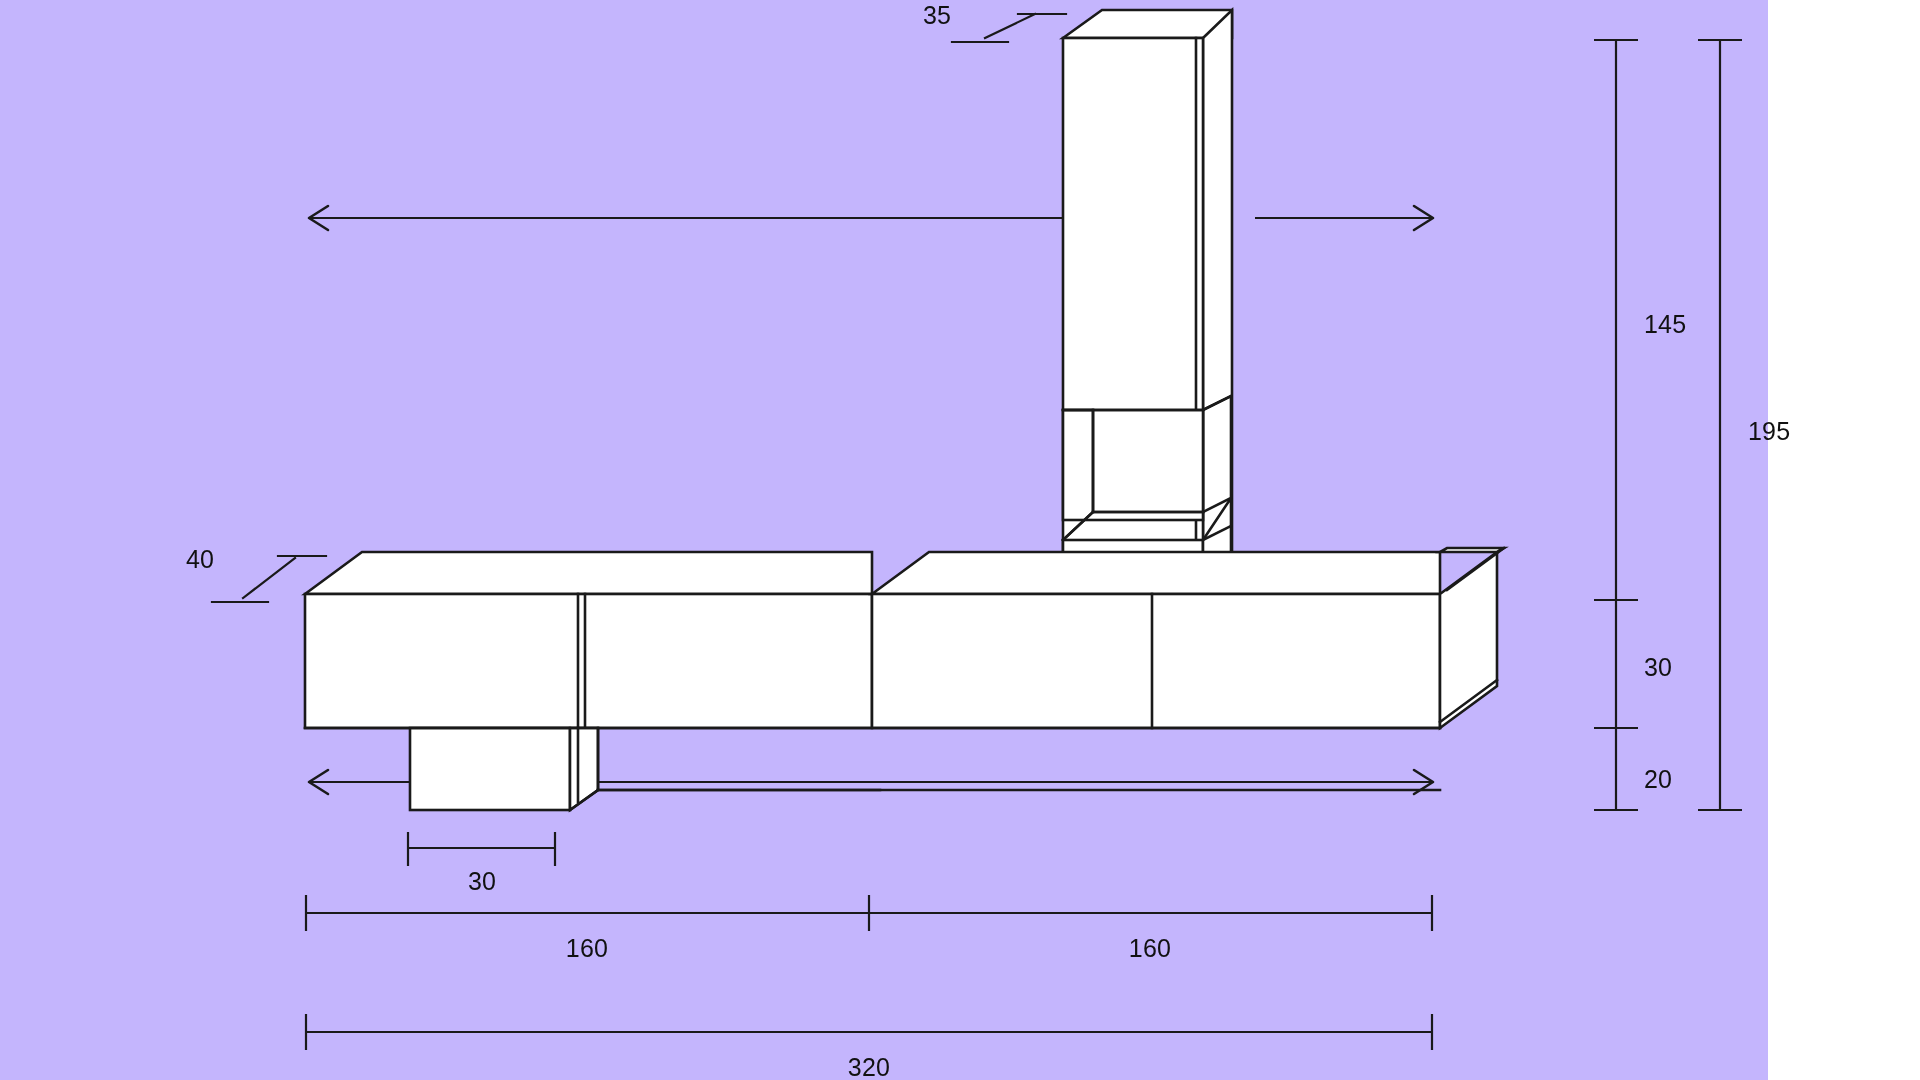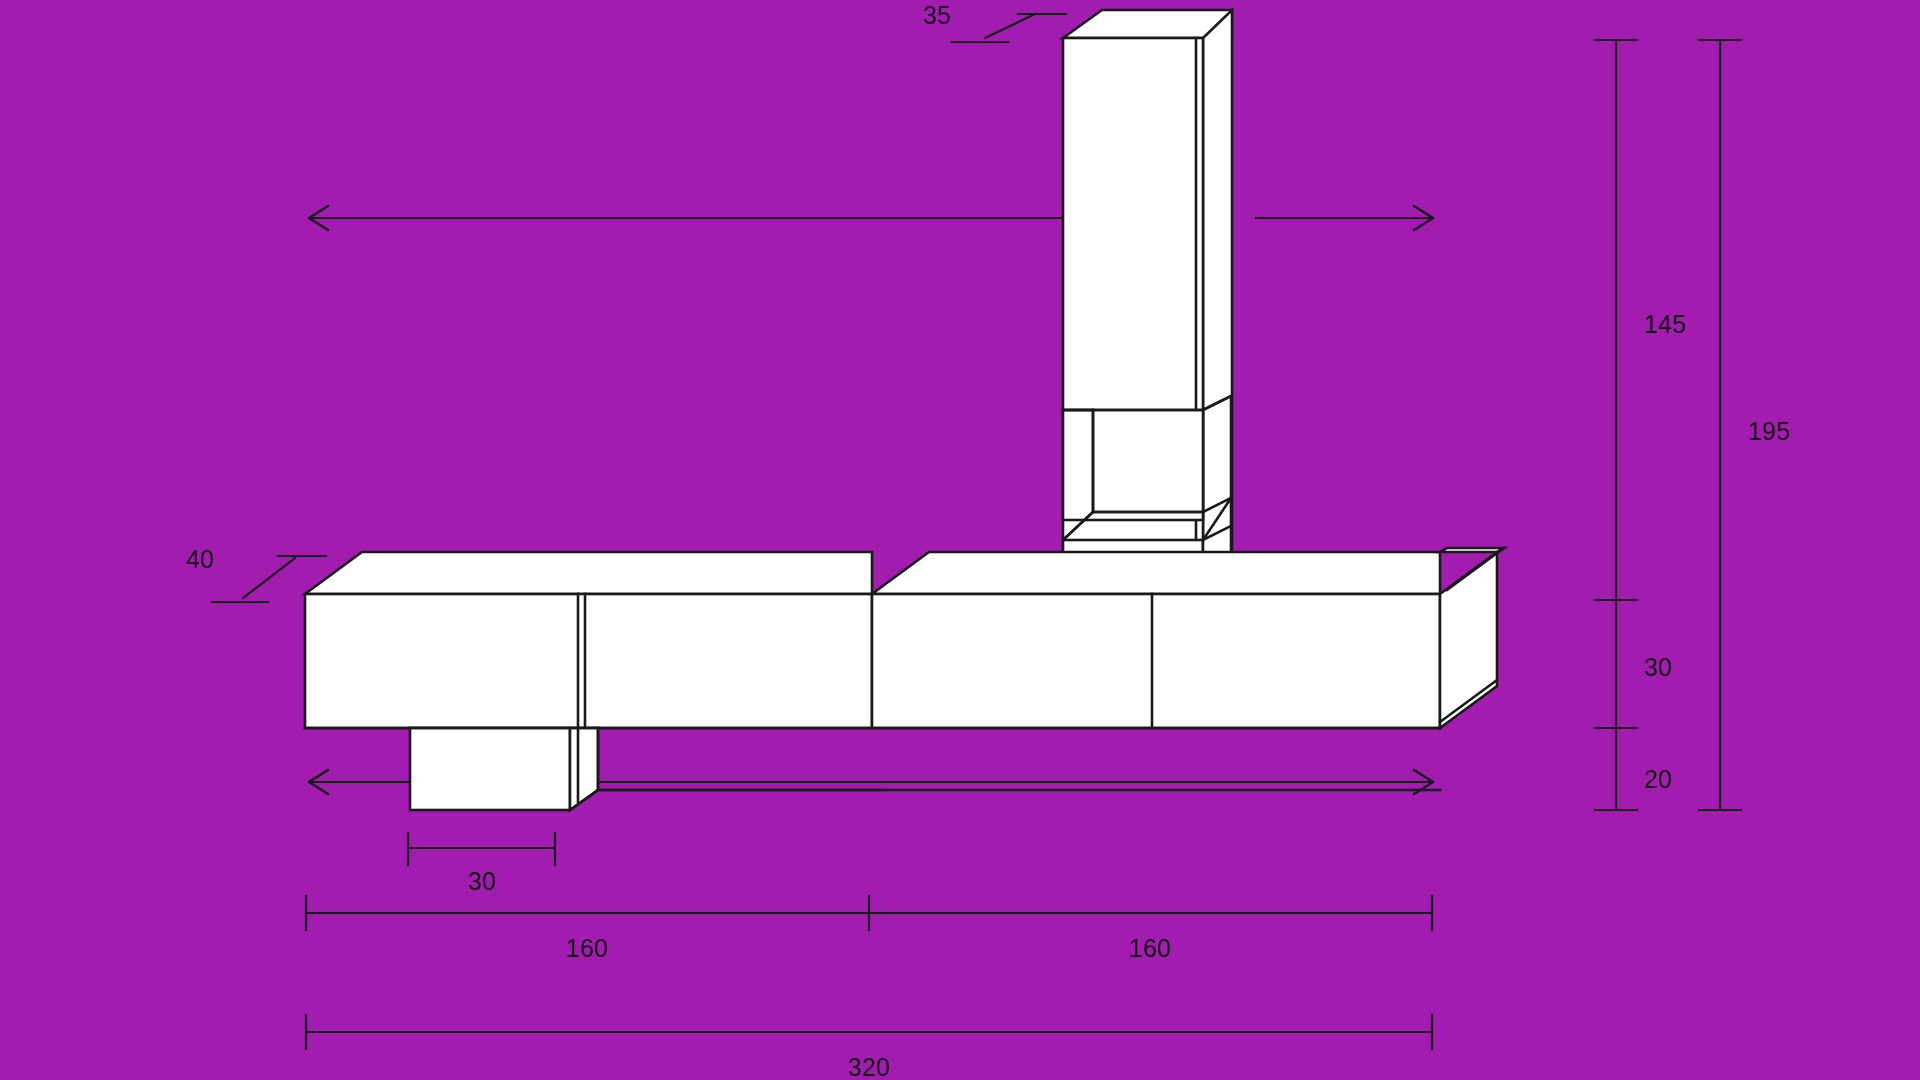--- a/index.html
+++ b/index.html
@@ -9,23 +9,23 @@
     background: #ffffff;
   }
   body {
     width: 1920px;
     height: 1080px;
     overflow: hidden;
     font-family: "Liberation Sans", sans-serif;
   }
   #drawing-root {
     position: relative;
-    width: 1920px;
+    width: 1768px;
     height: 1080px;
-    background: #a21caf;
+    background: #c4b5fd;
   }
   svg#technical-drawing {
     display: block;
     width: 1920px;
     height: 1080px;
   }
   .obj-line {
     fill: none;
     stroke: #1a1a1a;
     stroke-width: 2.6;

